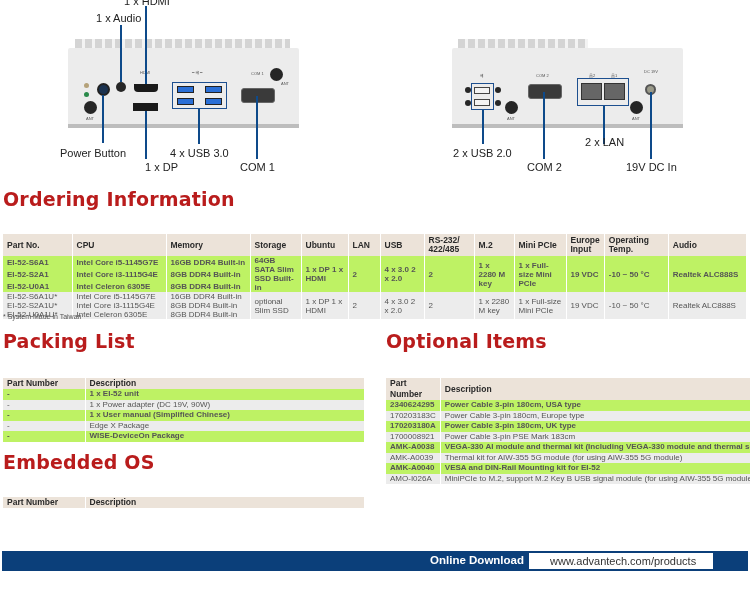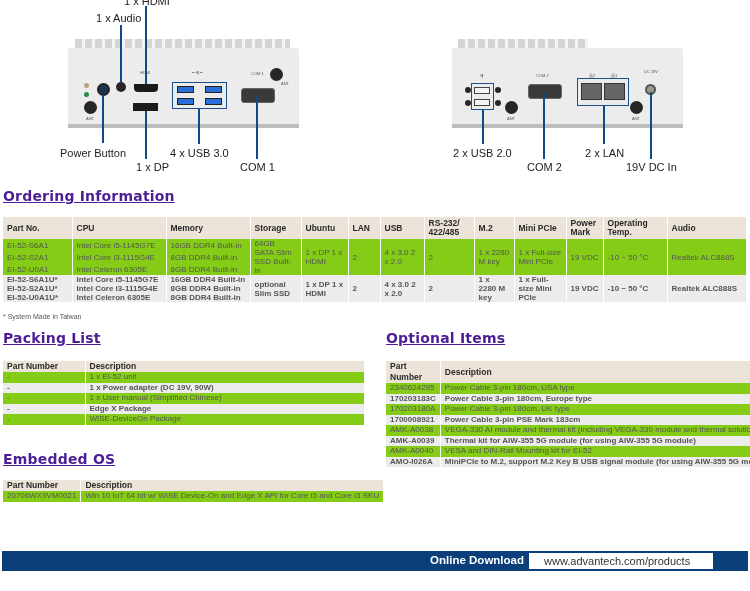--- a/index.html
+++ b/index.html
@@ -16,42 +16,42 @@
   .usb3 { position: absolute; width: 17px; height: 7px; background: #2a6fd6; border: 1px solid #222; }
   .usb2 { position: absolute; width: 16px; height: 7px; background: #f3f3f3; border: 1.5px solid #444; }
   .knob { position: absolute; border-radius: 50%; background: #262626; }
   .hdmi { position: absolute; background: #1a1a1a; }
   .com { position: absolute; background: #3a3a3a; border-radius: 3px; border: 1px solid #666; }
   .rj45 { position: absolute; background: #666; border: 1px solid #333; }
   .tiny { position: absolute; font-size: 4px; color: #555; white-space: nowrap; }
   .led { position: absolute; width: 5px; height: 5px; border-radius: 50%; }
 
   
-  .section-title { position: absolute; font-family: "DejaVu Sans", sans-serif; font-weight: bold; color: #4c1d95; font-size: 14px; letter-spacing: 0.2px; text-decoration: underline; }
+  .section-title { position: absolute; font-family: "DejaVu Sans", sans-serif; font-weight: bold; color: #b91c1c; font-size: 19px; letter-spacing: 0.2px; }
 
   
-  table { border-collapse: collapse; font-family: "Liberation Sans", sans-serif; }
+  table { border-collapse: collapse; font-family: "Liberation Sans", sans-serif; margin-top: 17px; }
   .tbl { position: absolute; font-size: 8px; color: #555; }
   .tbl th { background: #ece3d9; color: #2a2a2a; font-weight: bold; text-align: left; font-size: 8.5px; padding: 0 4px; }
   .tbl td { padding: 0 4px; vertical-align: middle; white-space: nowrap; }
-  .tbl tr.r-dark td { background: #84cc16; }
-  .tbl tr.r-light td { background: #ececec; font-weight: bold; }
+  .tbl tr.r-dark td { background: #bef264; font-weight: bold; }
+  .tbl tr.r-light td { background: #ececec; }
   .order th { border-right: 1px solid #fff; height: 22px; line-height: 9px; }
   .order td { border-right: 1px solid #fff; line-height: 9px; }
   .order .merged { line-height: 9px; white-space: normal; }
   .simple th { height: 11px; line-height: 11px; }
   .simple td { height: 10.5px; line-height: 10px; }
   .simple td:first-child, .simple th:first-child { border-right: 1px solid #fff; }
 
   .footnote { position: absolute; font-size: 7px; color: #555; }
 
   
   .footer-bar { position: absolute; left: 2px; top: 551px; width: 746px; height: 20px; background: #0b3f7a; }
   .footer-label { position: absolute; right: 224px; top: 3px; color: #fff; font-weight: bold; font-size: 11.5px; font-family: "Liberation Sans", sans-serif; }
-  .footer-url { position: absolute; left: 527px; top: 2px; width: 184px; height: 16px; background: #fff; color: #333; font-size: 11px; line-height: 16px; padding-left: 15px; }
+  .footer-url { position: absolute; left: 527px; top: 2px; width: 184px; height: 16px; background: #fff; color: #333; font-size: 11px; line-height: 16px; padding-left: 21px; }
 </style>
 </head>
 <body>
 
 <div>
   <div class="fins" style="left:75px; top:39px; width:215px;"></div>
   <div class="device" style="left:68px; top:48px; width:231px; height:78px;"></div>
   <div class="device-base" style="left:68px; top:124px; width:231px;"></div>
 
   <div class="led" style="left:84px; top:83px; background:#b5a27a;"></div>
@@ -82,21 +82,21 @@
   <div class="tiny" style="left:281px; top:81px;">ANT</div>
   <div class="com" style="left:241px; top:88px; width:34px; height:15px;"></div>
 
   <div class="callout-line" style="left:145px; top:6px; height:78px;"></div>
   <div class="callout-label" style="left:124px; top:-5px;">1 x HDMI</div>
   <div class="callout-line" style="left:120px; top:25px; height:57px;"></div>
   <div class="callout-label" style="left:96px; top:12px;">1 x Audio</div>
   <div class="callout-line" style="left:102px; top:95px; height:48px;"></div>
   <div class="callout-label" style="left:60px; top:147px;">Power Button</div>
   <div class="callout-line" style="left:145px; top:111px; height:48px;"></div>
-  <div class="callout-label" style="left:136px; top:161px;">1 x DP</div>
+  <div class="callout-label" style="left:145px; top:161px;">1 x DP</div>
   <div class="callout-line" style="left:198px; top:109px; height:35px;"></div>
   <div class="callout-label" style="left:170px; top:147px;">4 x USB 3.0</div>
   <div class="callout-line" style="left:256px; top:96px; height:63px;"></div>
   <div class="callout-label" style="left:240px; top:161px;">COM 1</div>
 </div>
 
 <div>
   <div class="fins" style="left:458px; top:39px; width:130px;"></div>
   <div class="device" style="left:452px; top:48px; width:231px; height:78px;"></div>
   <div class="device-base" style="left:452px; top:124px; width:231px;"></div>
@@ -126,41 +126,41 @@
   <div class="tiny" style="left:632px; top:116px;">ANT</div>
 
   <div class="tiny" style="left:644px; top:69px;">DC 19V</div>
   <div class="knob" style="left:645px; top:84px; width:11px; height:11px; background:#9a9a8a; border:2px solid #555;"></div>
 
   <div class="callout-line" style="left:482px; top:110px; height:34px;"></div>
   <div class="callout-label" style="left:453px; top:147px;">2 x USB 2.0</div>
   <div class="callout-line" style="left:543px; top:92px; height:67px;"></div>
   <div class="callout-label" style="left:527px; top:161px;">COM 2</div>
   <div class="callout-line" style="left:603px; top:106px; height:38px;"></div>
-  <div class="callout-label" style="left:585px; top:147px;">2 x LAN</div>
+  <div class="callout-label" style="left:585px; top:136px;">2 x LAN</div>
   <div class="callout-line" style="left:650px; top:92px; height:67px;"></div>
   <div class="callout-label" style="left:626px; top:161px;">19V DC In</div>
 </div>
 
 <div class="section-title" style="left:3px; top:188px;">Ordering Information</div>
 
 <table class="tbl order" style="left:3px; top:217px; width:744px;">
   <thead>
     <tr>
       <th style="width:69px;">Part No.</th>
       <th style="width:94px;">CPU</th>
       <th style="width:84px;">Memory</th>
       <th style="width:51px;">Storage</th>
       <th style="width:47px;">Ubuntu</th>
       <th style="width:32px;">LAN</th>
       <th style="width:44px;">USB</th>
       <th style="width:50px; white-space:normal;">RS-232/ 422/485</th>
       <th style="width:40px;">M.2</th>
       <th style="width:52px;">Mini PCIe</th>
-      <th style="width:36px; white-space:normal;">Power Mark</th>
+      <th style="width:36px; white-space:normal;">Europe Input</th>
       <th style="width:64px; white-space:normal;">Operating Temp.</th>
       <th>Audio</th>
     </tr>
   </thead>
   <tbody>
     <tr class="r-dark">
       <td>EI-52-S6A1</td>
       <td>Intel Core i5-1145G7E</td>
       <td>16GB DDR4 Built-in</td>
       <td rowspan="3" class="merged">64GB SATA Slim SSD Built-in</td>
@@ -247,24 +247,20 @@
 
 <div class="section-title" style="left:3px; top:451px;">Embedded OS</div>
 <table class="tbl simple" style="left:3px; top:480px; width:361px;">
   <thead>
     <tr>
       <th style="width:82px;">Part Number</th>
       <th>Description</th>
     </tr>
   </thead>
   <tbody>
-    <tr class="r-dark">
-        <td>20706WX9VM0021</td>
-        <td>Win 10 IoT 64 bit w/ WISE Device-On and Edge X API for Core i5 and Core i3 SKU</td>
-      </tr>
   </tbody>
 </table>
 
 <div class="section-title" style="left:386px; top:330px;">Optional Items</div>
 <table class="tbl simple" style="left:386px; top:361px; width:360px;">
   <thead>
     <tr>
       <th style="width:60px;">Part Number</th>
       <th>Description</th>
     </tr>

